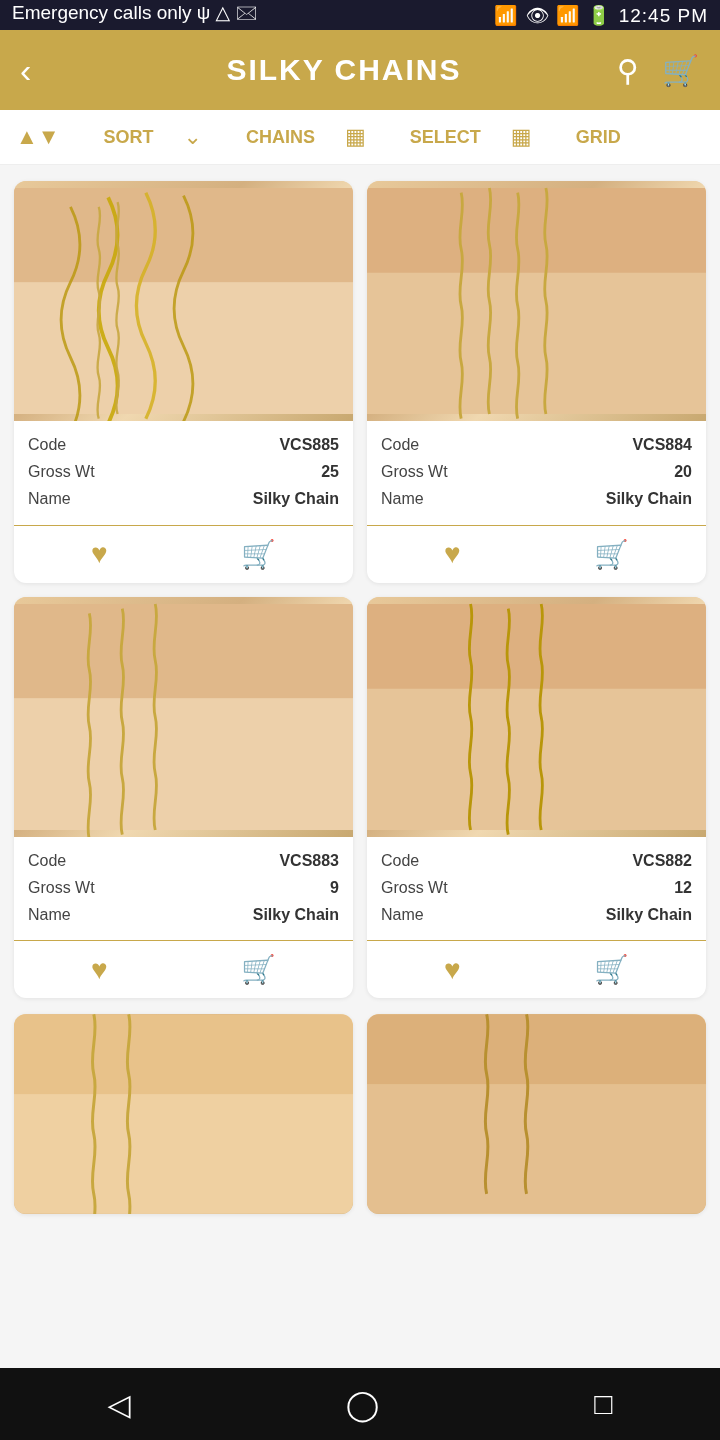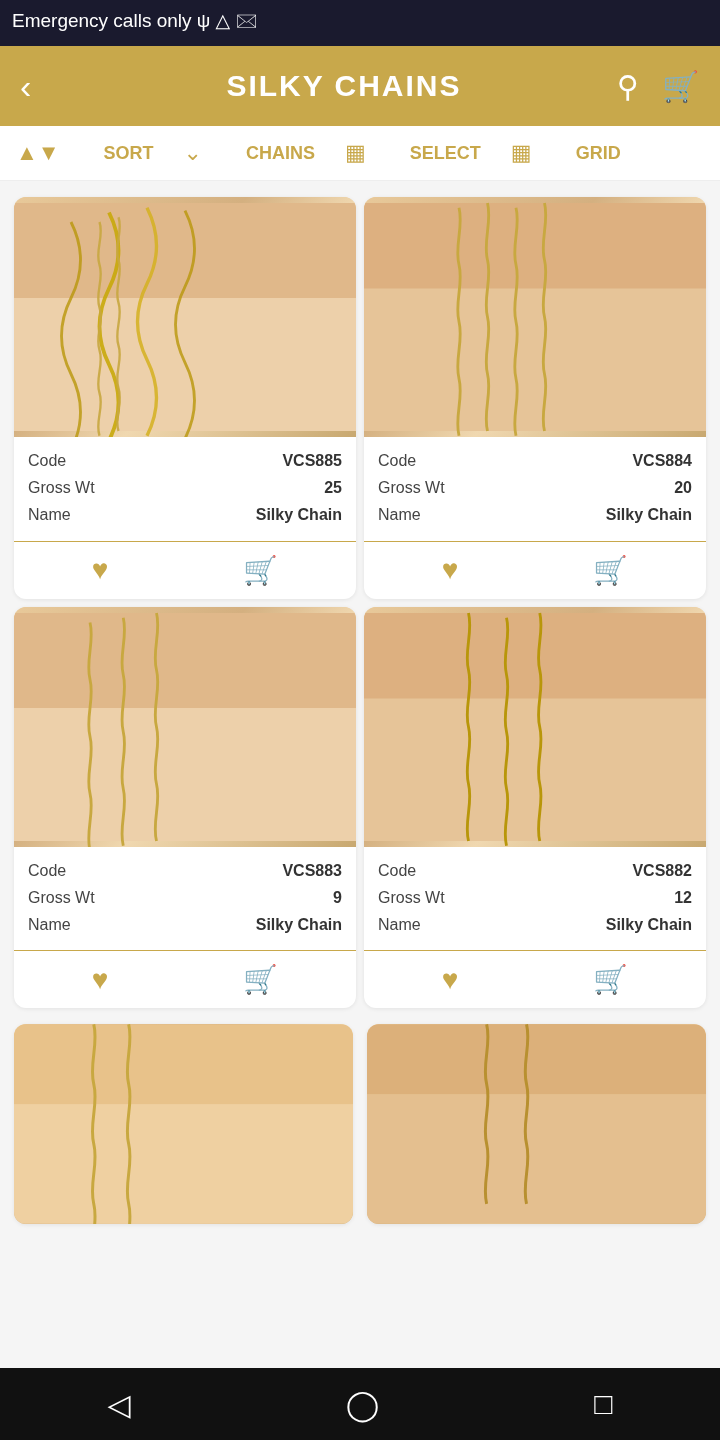--- a/index.html
+++ b/index.html
@@ -8,21 +8,21 @@
 
     
     .status-bar {
       background: #1a1a2e;
       color: white;
       font-size: 20px;
       padding: 4px 12px;
       display: flex;
       justify-content: space-between;
       align-items: center;
-      height: 46px;
+      height: 30px;
     }
     .status-left { font-size: 19px; }
     .status-right { font-size: 19px; letter-spacing: 1px; }
 
     
     .header {
       background: #c8a84b;
       color: white;
       display: flex;
       align-items: center;
@@ -77,21 +77,21 @@
     }
     .toolbar-icon {
       font-size: 22px;
       color: #c8a84b;
     }
 
     
     .product-grid {
       display: grid;
       grid-template-columns: 1fr 1fr;
-      gap: 8px;
+      gap: 14px;
       padding: 16px 14px;
     }
 
     .product-card {
       background: white;
       border-radius: 12px;
       overflow: hidden;
       box-shadow: 0 1px 4px rgba(0,0,0,0.08);
     }
 
@@ -196,20 +196,21 @@
       background: linear-gradient(135deg, #e8c99a 0%, #d4b080 40%, #f0d8b0 60%, #c8a870 100%);
       position: relative;
       overflow: hidden;
     }
   </style>
 </head>
 <body>
 
 <div class="status-bar">
   <span class="status-left">Emergency calls only ψ △ 🖂</span>
+  <span class="status-right">📶 👁 📶 🔋 12:45 PM</span>
 </div>
 
 <div class="header">
   <span class="back-icon">‹</span>
   <span class="header-title">SILKY CHAINS</span>
   <div class="header-icons">
     <span class="header-icon">⚲</span>
     <span class="header-icon">🛒</span>
   </div>
 </div>

